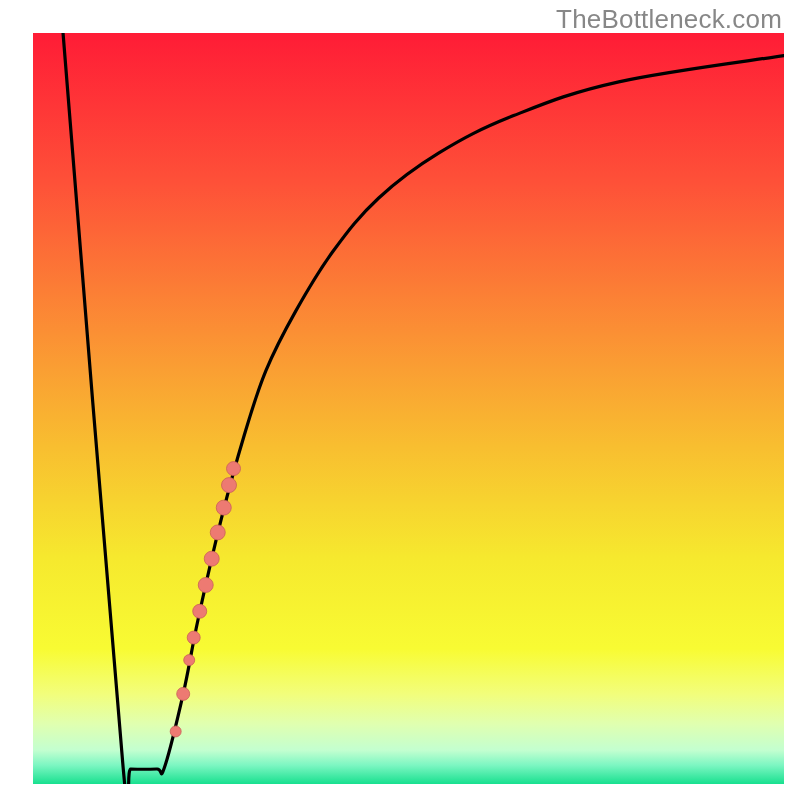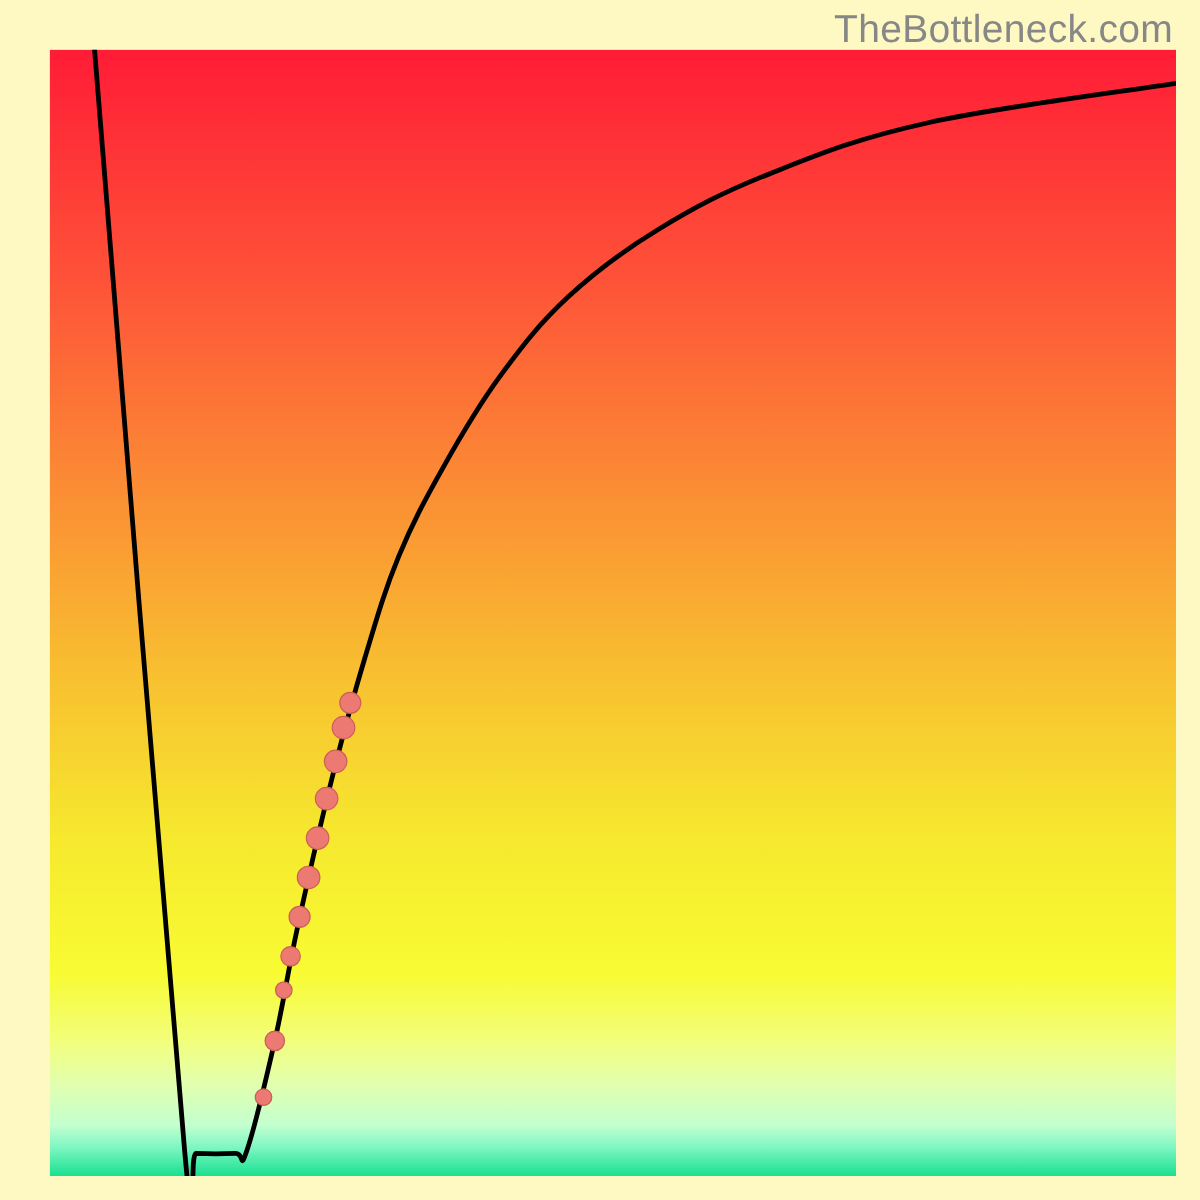--- a/index.html
+++ b/index.html
@@ -8,21 +8,21 @@
     width: 800px;
     height: 800px;
     overflow: hidden;
     background: #000;
     font-family: Arial, Helvetica, sans-serif;
   }
   .frame {
     position: relative;
     width: 800px;
     height: 800px;
-    background: #fef9c3;
+    background: #ffffff;
   }
   .plot {
     position: absolute;
     left: 33px;
     top: 33px;
     width: 751px;
     height: 751px;
     overflow: hidden;
   }
   .watermark {

